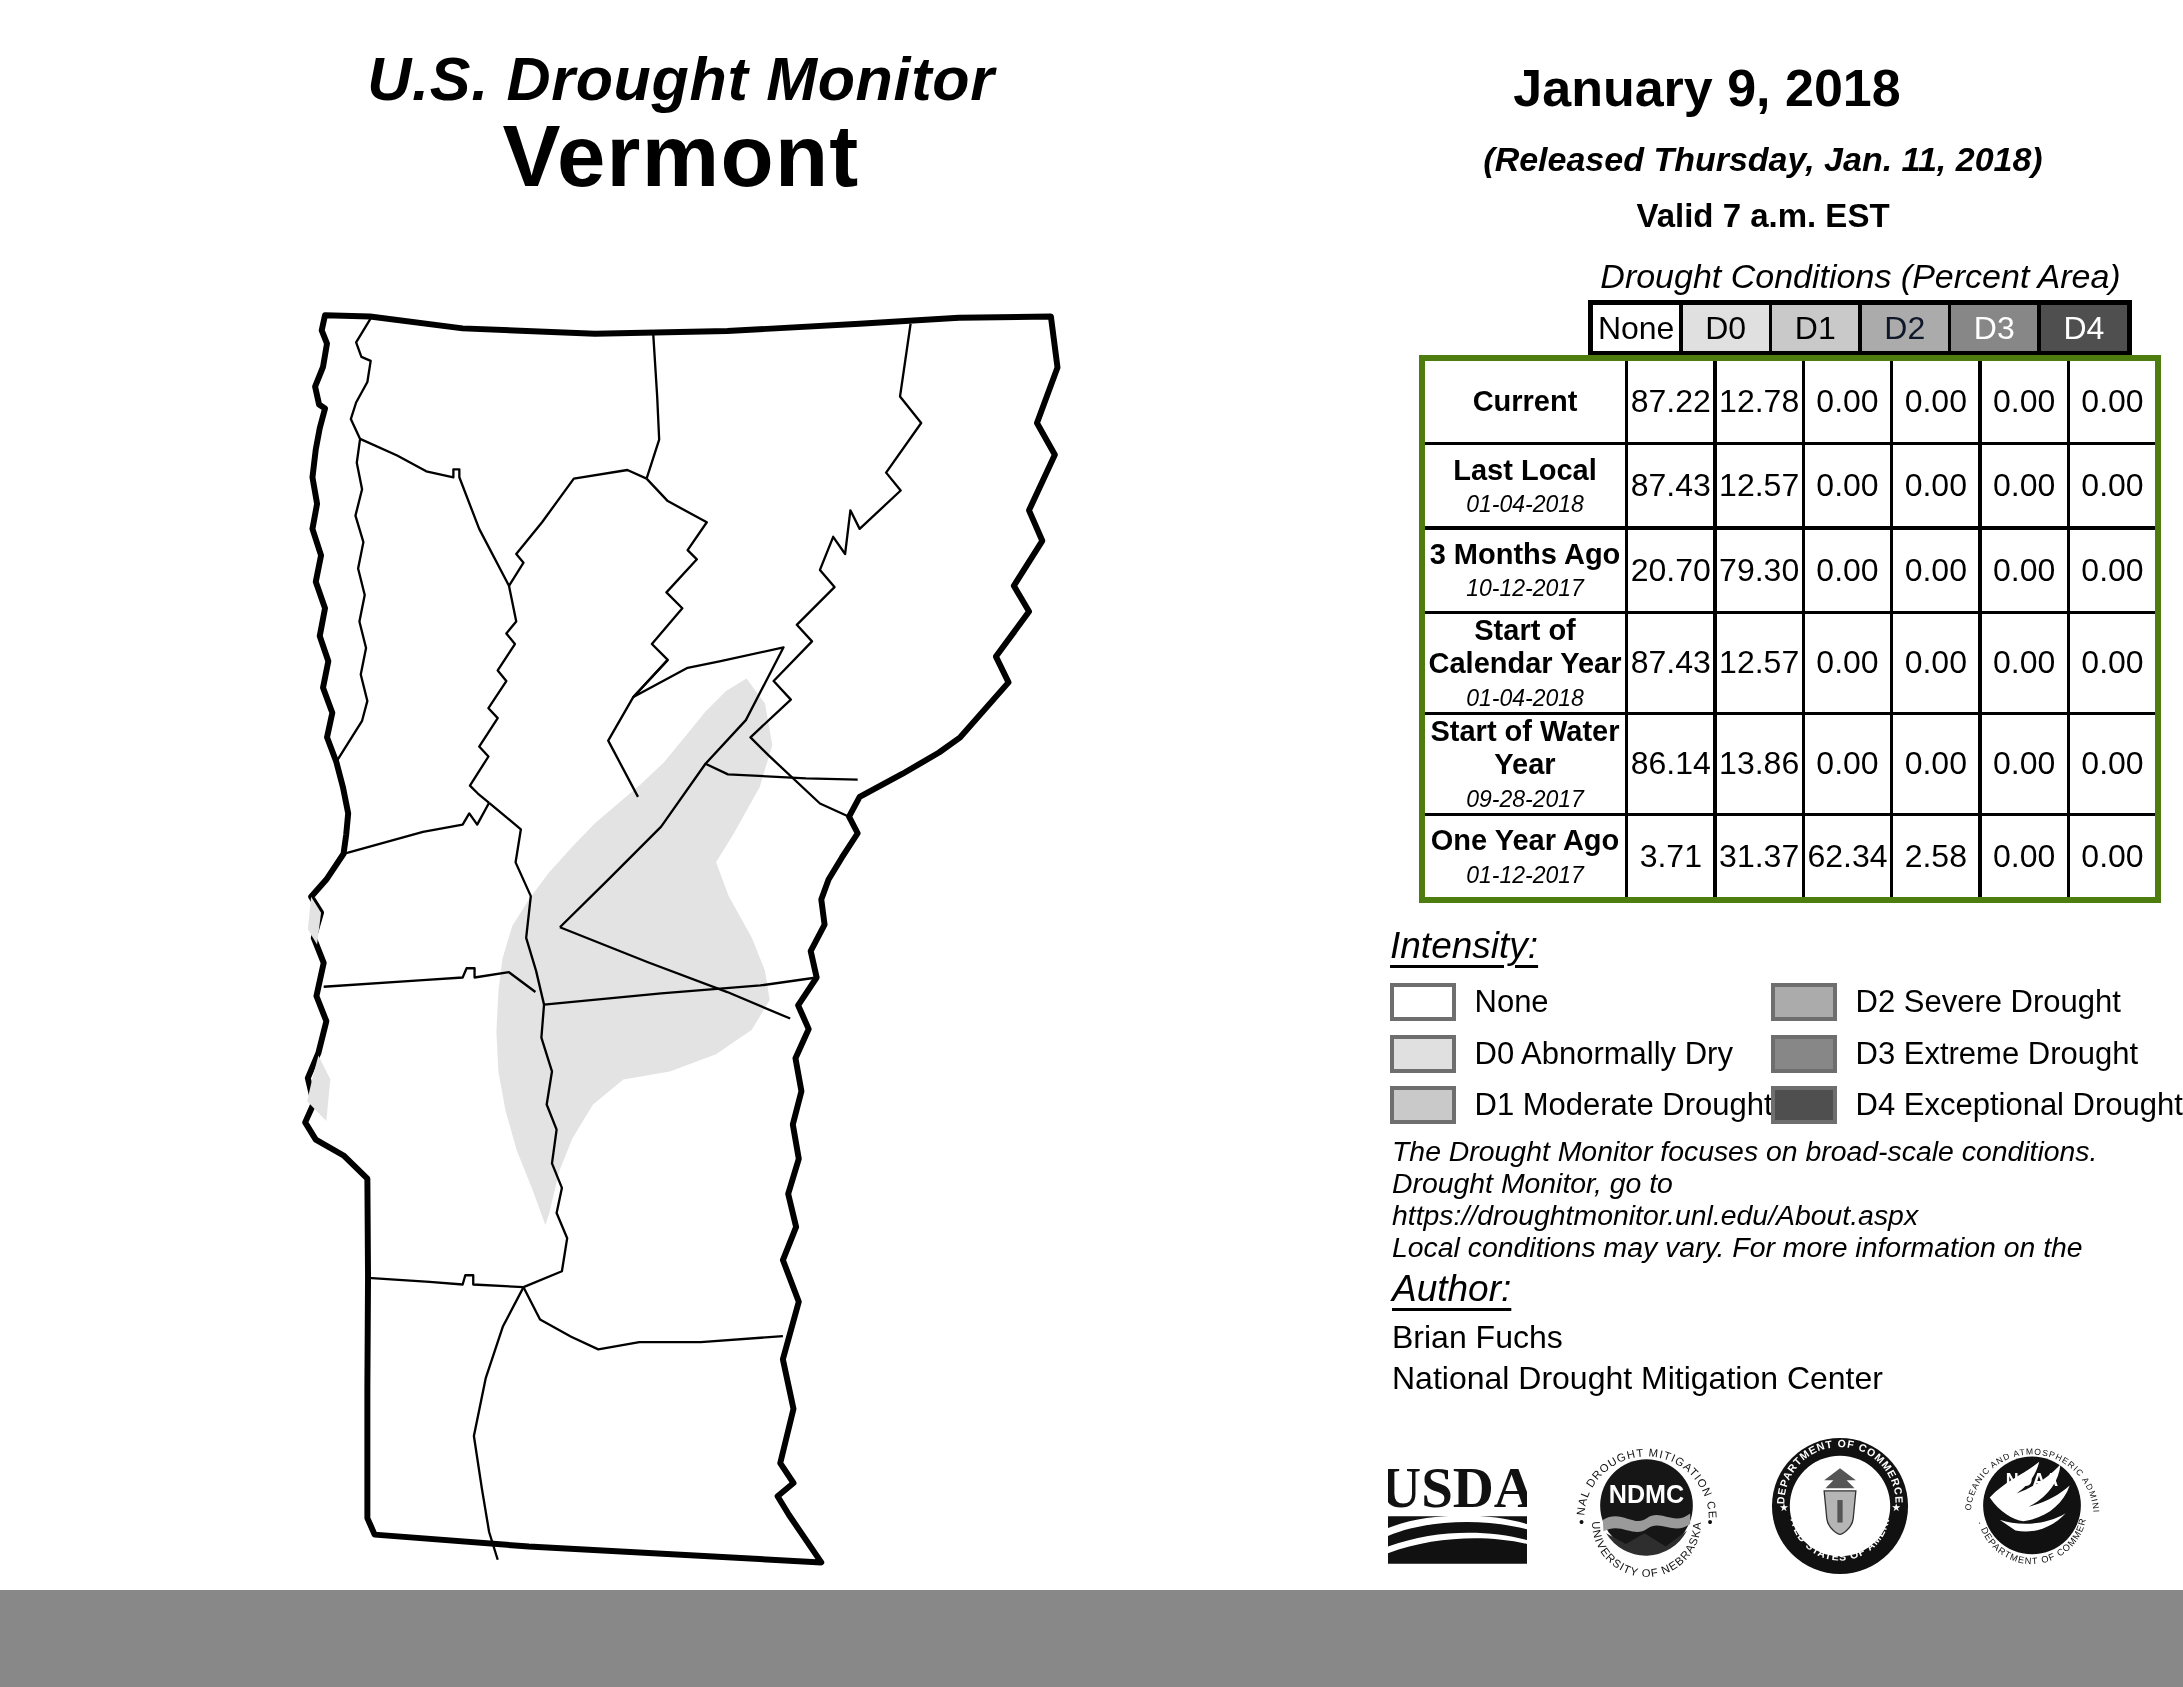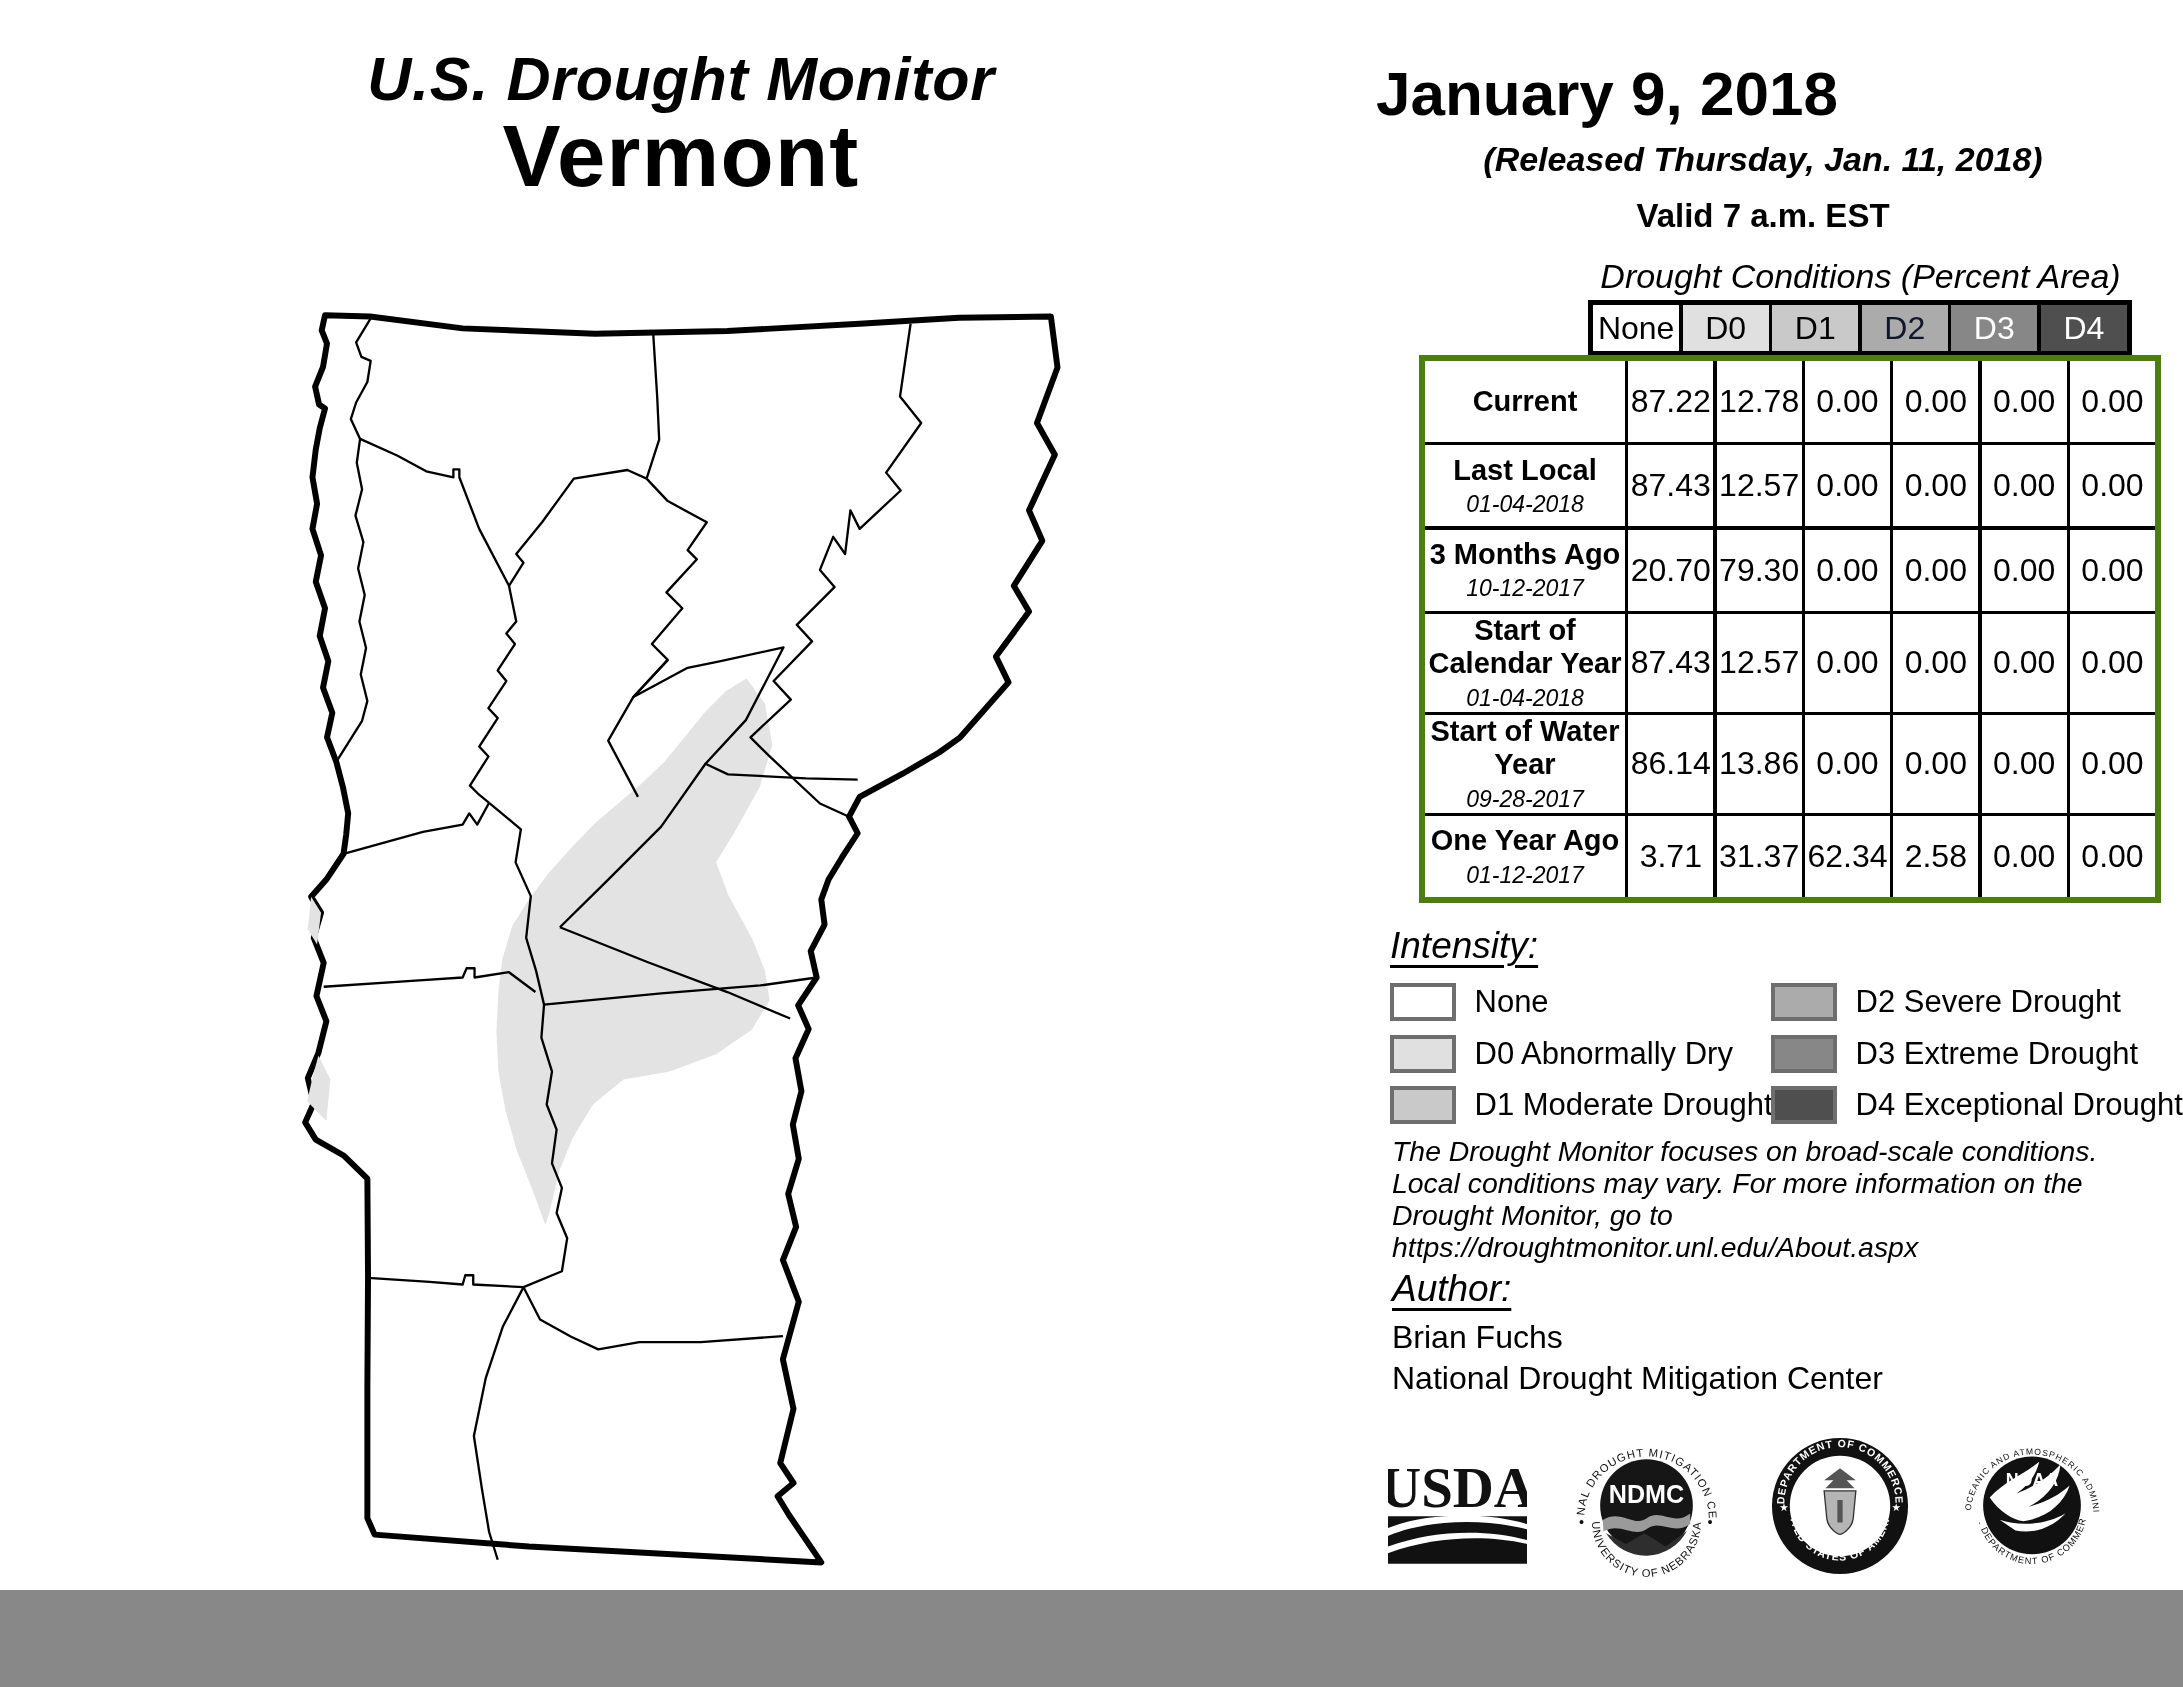--- a/index.html
+++ b/index.html
@@ -6,22 +6,22 @@
   .page{
     position:relative; width:2183px; height:1590px; background:#ffffff;
     font-family:"Liberation Sans", sans-serif; color:#000; overflow:hidden;
   }
   .abs{position:absolute;}
   
   .title1{left:284px; top:44px; width:794px; text-align:center;
     font-size:61px; font-weight:bold; font-style:italic; letter-spacing:0.7px;}
   .title2{left:284px; top:106px; width:794px; text-align:center;
     font-size:87px; font-weight:bold; letter-spacing:1.3px;}
-  .date-line{left:1376px; top:58px; width:774px; text-align:left;
-    font-size:62px; font-weight:bold;}
+  .date-line{left:1320px; top:58px; width:774px; text-align:center;
+    font-size:52px; font-weight:bold;}
   .released-line{left:1376px; top:140px; width:774px; text-align:center;
     font-size:34px; font-weight:bold; font-style:italic;}
   .valid-line{left:1376px; top:197px; width:774px; text-align:center;
     font-size:33px; font-weight:bold;}
   
   .tbl-title{left:1588px; top:257px; width:545px; text-align:center;
     font-size:34px; font-style:italic;}
   .hdr{left:1588px; top:300px; width:544px; height:56px; display:grid;
     grid-template-columns:repeat(6,1fr); box-sizing:border-box;
     border:5.3px solid #000; background:#000; grid-gap:3.3px;}
@@ -230,22 +230,22 @@
     <div class="leg-swatch" style="background:#878787"></div>
     <div class="leg-label">D3 Extreme Drought</div>
   </div>
   <div class="leg-item" style="left:1771px;top:1086px">
     <div class="leg-swatch" style="background:#4f4f4f"></div>
     <div class="leg-label">D4 Exceptional Drought</div>
   </div>
 
   <div class="abs disclaimer">
     <div>The Drought Monitor focuses on broad-scale conditions.</div>
+    <div>Drought Monitor, go to https://droughtmonitor.unl.edu/About.aspx</div>
     <div>Local conditions may vary. For more information on the</div>
-    <div>Drought Monitor, go to https://droughtmonitor.unl.edu/About.aspx</div>
   </div>
 
   <div class="abs author-title">Author:</div>
   <div class="abs author-name">Brian Fuchs</div>
   <div class="abs author-org">National Drought Mitigation Center</div>
 
   <svg class="logo" style="left:1388px;top:1459px" width="139" height="105" viewBox="0 0 210 158" xmlns="http://www.w3.org/2000/svg">
     <text x="105" y="72" text-anchor="middle" font-family="Liberation Serif, serif" font-weight="bold" font-size="86" fill="#111">USDA</text>
     <path fill="#111" d="M0,86 h210 v72 h-210 z"></path>
     <path fill="#fff" d="M0,104 C 60,80 150,80 210,98 L210,106 C 150,90 60,90 0,116 Z"></path>

